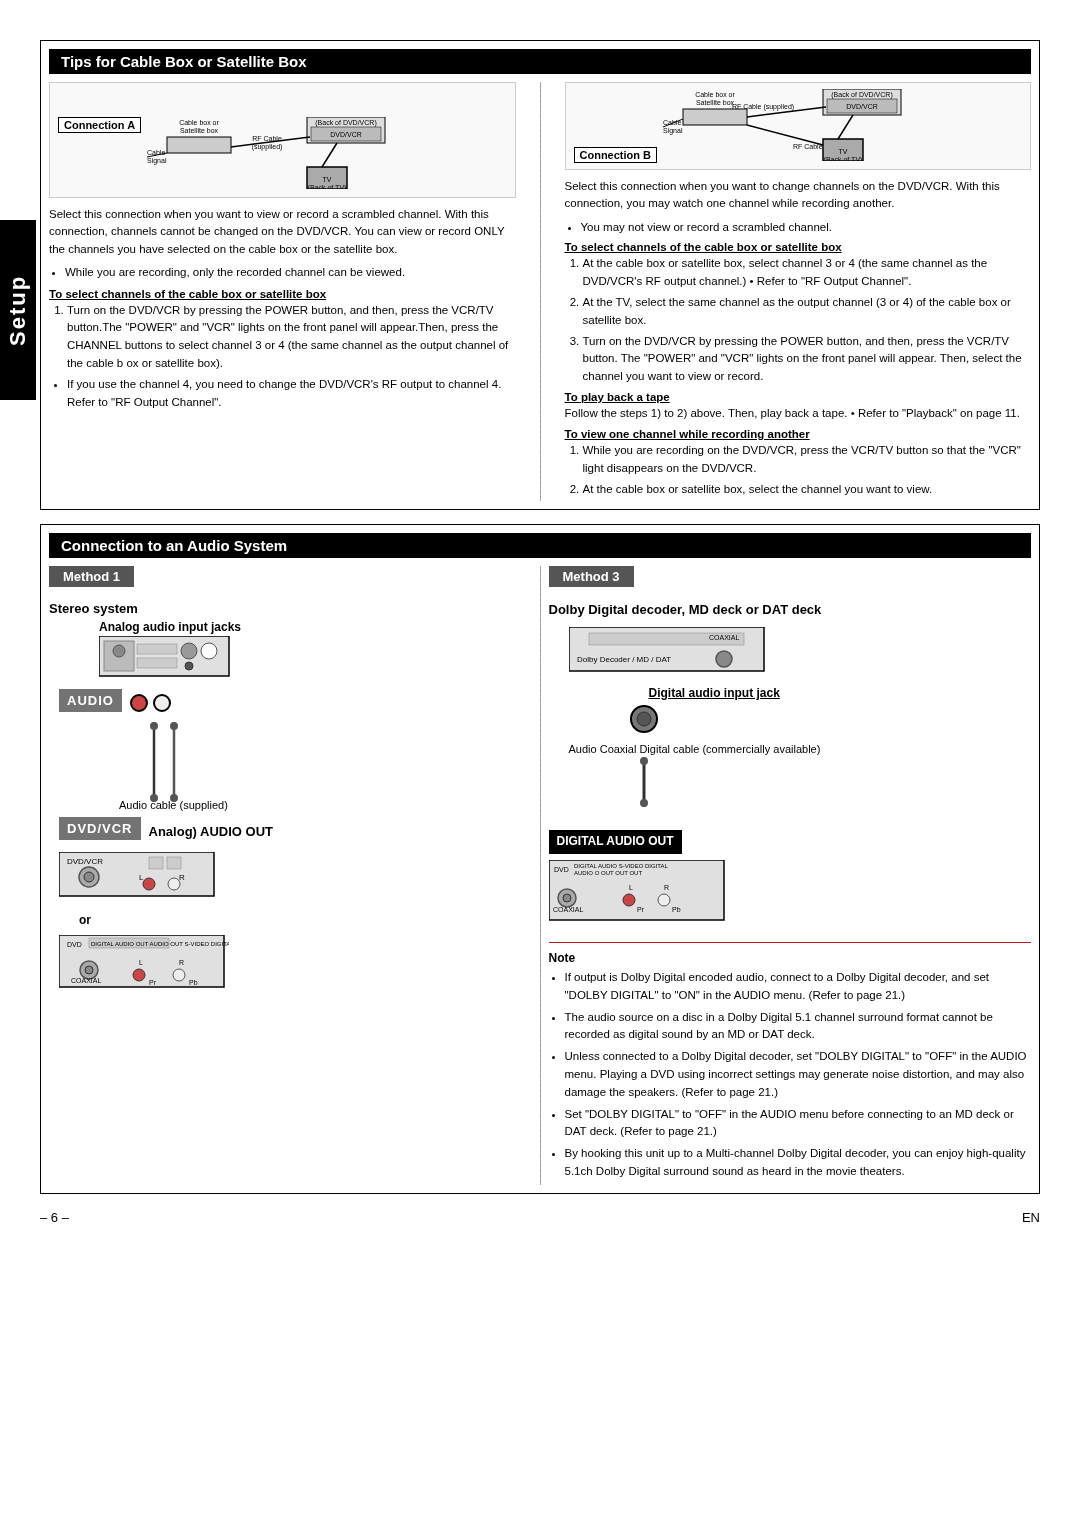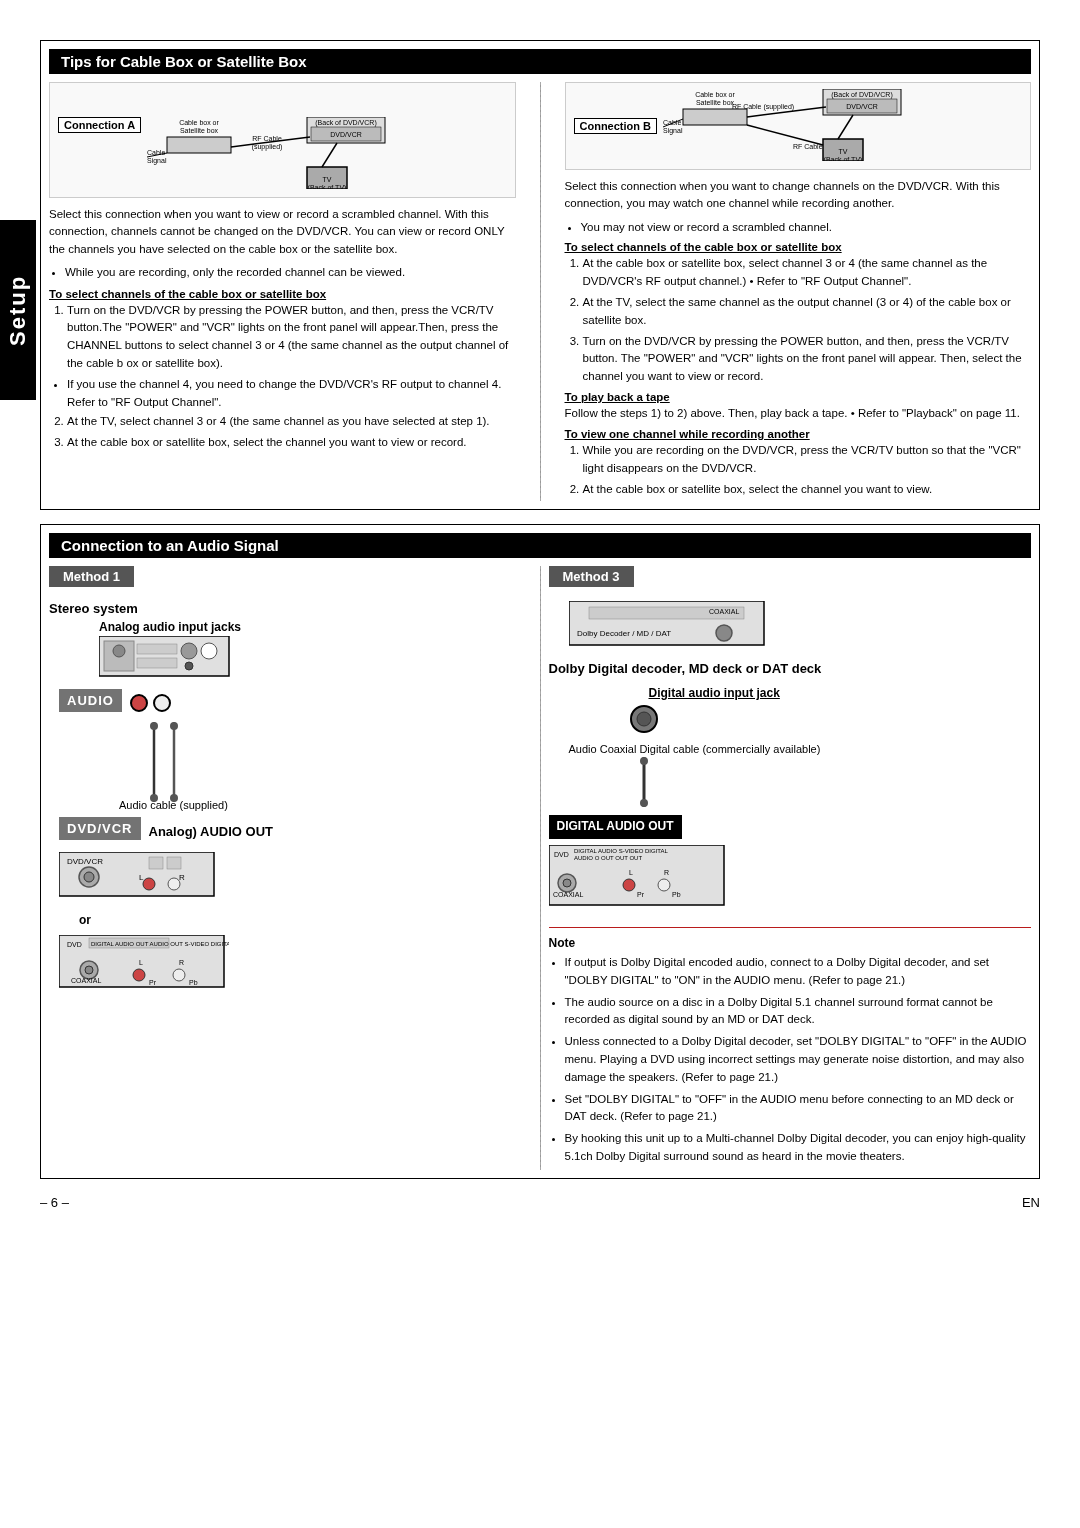--- a/index.html
+++ b/index.html
@@ -213,32 +213,28 @@
         </ul>
         <p style="font-size:11.5px; margin: 6px 0 2px 0;">
           <span class="bold-underline">To select channels of the cable box or satellite box</span>
         </p>
         <ol class="indent-list" style="margin-left:18px;">
           <li style="margin-bottom:3px;">Turn on the DVD/VCR by pressing the POWER button, and then, press the VCR/TV button.The "POWER" and "VCR" lights on the front panel will appear.Then, press the CHANNEL buttons to select channel 3 or 4 (the same channel as the output channel of the cable b ox or satellite box).</li>
         </ol>
         <ul class="indent-list" style="list-style:disc; margin-left:18px;">
           <li>If you use the channel 4, you need to change the DVD/VCR's RF output to channel 4. Refer to "RF Output Channel".</li>
         </ul>
-        <ol class="indent-list" style="margin-left:18px;" start="2">
-          <li value="2" style="margin-bottom:3px;">At the TV, select channel 3 or 4 (the same channel as you have selected at step 1).</li>
-          <li value="3">At the cable box or satellite box, select the channel you want to view or record.</li>
-        </ol>
       </div>
 
       <div class="column-divider"></div>
 
       <div class="tips-right">
 
         <div class="conn-diagram-wrapper">
-          <div style="display:flex; align-items:center; gap:6px;">
+          <div style="display:flex; align-items:flex-end; gap:6px;">
             <span class="conn-a-label">Connection B</span>
             <div style="flex:1;">
               <svg width="240" height="72">
                 <rect x="160" y="0" width="78" height="26" fill="#ddd" stroke="#000" stroke-width="1"></rect>
                 <text x="199" y="8" font-size="7" text-anchor="middle" font-family="Arial">(Back of DVD/VCR)</text>
                 <rect x="164" y="10" width="70" height="14" fill="#bbb" stroke="#000" stroke-width="0.5"></rect>
                 <text x="199" y="20" font-size="7" text-anchor="middle" font-family="Arial">DVD/VCR</text>
                 <text x="52" y="8" font-size="7" text-anchor="middle" font-family="Arial">Cable box or</text>
                 <text x="52" y="16" font-size="7" text-anchor="middle" font-family="Arial">Satellite box</text>
                 <rect x="20" y="20" width="64" height="16" fill="#ccc" stroke="#000" stroke-width="1"></rect>
@@ -282,21 +278,21 @@
         <ol class="indent-list" style="margin-left:18px;">
           <li style="margin-bottom:3px;">While you are recording on the DVD/VCR, press the VCR/TV button so that the "VCR" light disappears on the DVD/VCR.</li>
           <li>At the cable box or satellite box, select the channel you want to view.</li>
         </ol>
       </div>
     </div>
   </div>
 
   <div class="audio-section">
     <div class="section-header">
-      <span>Connection to an Audio Signal</span>
+      <span>Connection to an Audio System</span>
     </div>
 
     <div class="audio-content">
 
       <div class="audio-left">
         <div style="margin-bottom:6px;">
           <span class="method-box">Method 1</span>
         </div>
         <div style="font-weight:bold; font-size:13px; margin-bottom:4px;">
           <span>Stereo system</span>
@@ -390,33 +386,33 @@
           </div>
         </div>
       </div>
 
       <div class="column-divider"></div>
 
       <div class="audio-right">
         <div style="margin-bottom:6px;">
           <span class="method-box">Method 3</span>
         </div>
+        <div style="font-weight:bold; font-size:13px; margin-bottom:8px; line-height:1.4;">
+          <span>Dolby Digital decoder, MD deck or DAT deck</span>
+        </div>
+
         <div style="margin-left:20px; margin-bottom:6px;">
           <svg width="200" height="50">
             <rect x="0" y="0" width="195" height="44" fill="#e0e0e0" stroke="#000" stroke-width="1.5"></rect>
             <rect x="20" y="6" width="155" height="12" fill="#ccc" stroke="#888" stroke-width="0.5"></rect>
             <text x="8" y="35" font-size="8" font-family="Arial">Dolby Decoder / MD / DAT</text>
             <circle cx="155" cy="32" r="8" fill="#888" stroke="#555" stroke-width="1.5"></circle>
             <text x="140" y="13" font-size="7" font-family="Arial">COAXIAL</text>
           </svg>
         </div>
-
-        <div style="font-weight:bold; font-size:13px; margin-bottom:8px; line-height:1.4;">
-          <span>Dolby Digital decoder, MD deck or DAT deck</span>
-        </div>
         <div style="font-weight:bold; font-size:12px; margin-bottom:4px; margin-left:100px;text-decoration:underline;">
           <span>Digital audio input jack</span>
         </div>
 
         <div style="margin-left:80px; margin-bottom:4px;">
           <svg width="30" height="30">
             <circle cx="15" cy="15" r="13" fill="#777" stroke="#000" stroke-width="2"></circle>
             <circle cx="15" cy="15" r="7" fill="#555" stroke="#333" stroke-width="1"></circle>
           </svg>
         </div>
@@ -426,21 +422,21 @@
         </div>
 
         <div style="margin-left:80px;">
           <svg width="30" height="50">
             <line x1="15" y1="0" x2="15" y2="50" stroke="#333" stroke-width="3"></line>
             <circle cx="15" cy="4" r="4" fill="#555"></circle>
             <circle cx="15" cy="46" r="4" fill="#555"></circle>
           </svg>
         </div>
 
-        <div style="display:flex; align-items:flex-start; gap:8px; margin-top:5px;">
+        <div style="display:flex; align-items:flex-start; gap:8px; margin-top:20px;">
           <div style="background:#000; color:#fff; font-weight:bold; font-size:12px; padding:4px 8px; display:inline-block; line-height:1.3;">
             <span>DIGITAL AUDIO OUT</span>
           </div>
         </div>
 
         <div style="margin-top:6px;">
           <svg width="180" height="65">
             <rect x="0" y="0" width="175" height="60" fill="#e0e0e0" stroke="#000" stroke-width="1.5"></rect>
             <text x="5" y="12" font-size="7" font-family="Arial">DVD</text>
             <text x="25" y="8" font-size="6" font-family="Arial">DIGITAL  AUDIO  S-VIDEO  DIGITAL</text>

